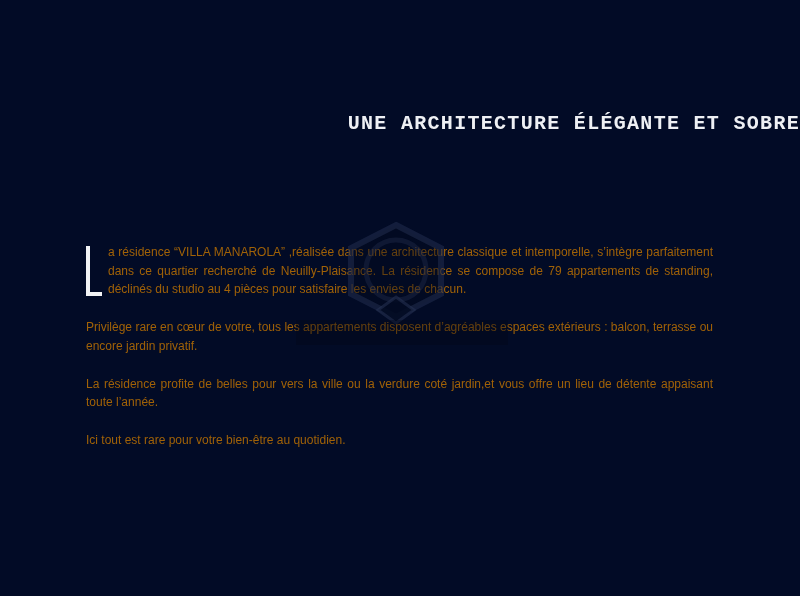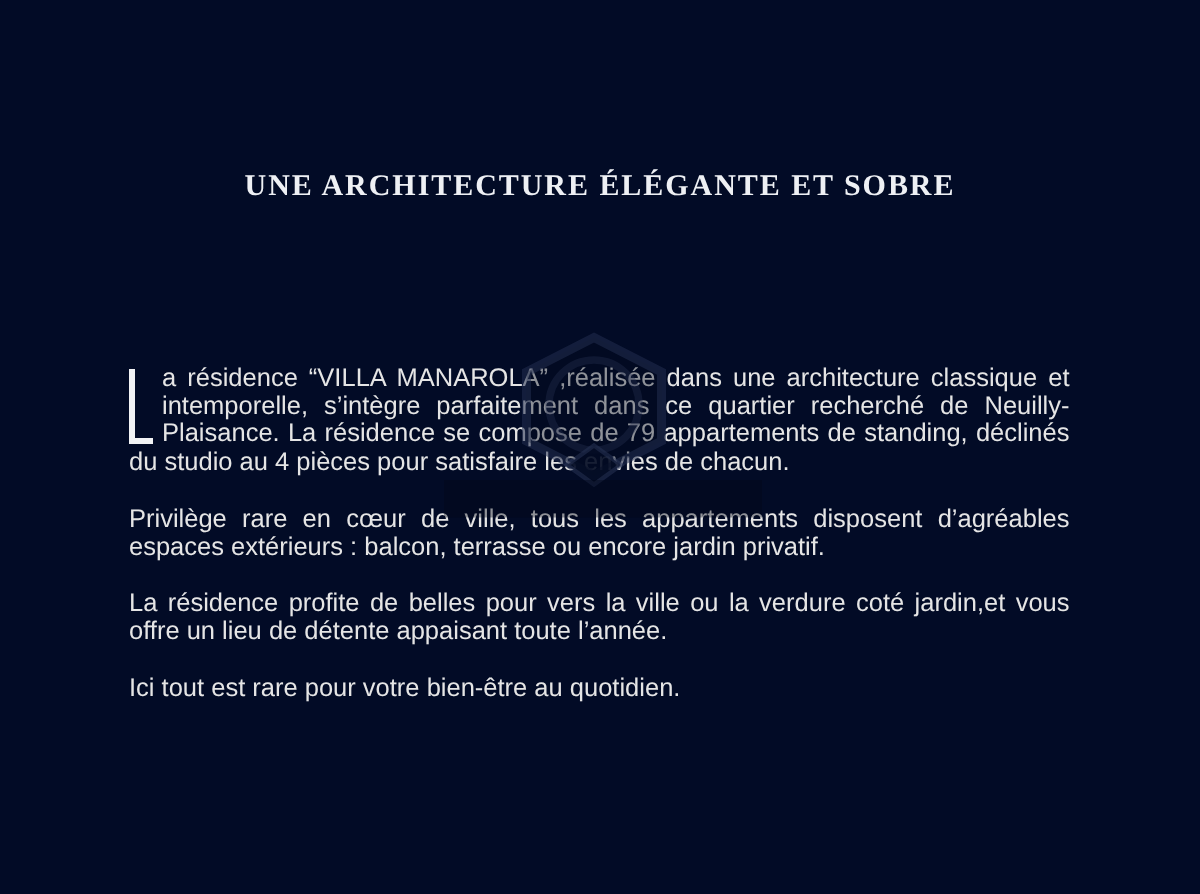--- a/index.html
+++ b/index.html
@@ -7,35 +7,35 @@
   .page {
     position:relative;
     width:800px; height:596px;
     background:#020b26;
     overflow:hidden;
     font-family:"Liberation Sans", sans-serif;
   }
   .title {
     position:absolute;
     top:110px; left:0; right:0;
-    text-align:center;
-    font-family:Liberation Serif, serif;
+    text-align:right;
+    font-family:Liberation Mono, monospace;
     font-weight:700;
     font-size:20px;
     line-height:28px;
     letter-spacing:1.3px;
     color:#eef0f4;
   }
   .body-copy {
     position:absolute;
     left:86px; top:243px;
     width:627px;
-    font-size:17px;
+    font-size:12px;
     line-height:18.7px;
-    color:#e5e5e5;
+    color:#a16207;
     text-align:justify;
   }
   .para { margin-bottom:19px; }
   .para:last-child { margin-bottom:0; }
   .drop-cap {
     display:block;
     float:left;
     width:16px; height:50px;
     border-left:4px solid #f2f3f5;
     border-bottom:4px solid #f2f3f5;
@@ -63,21 +63,21 @@
   <div class="title">
     <div>UNE ARCHITECTURE ÉLÉGANTE ET SOBRE</div>
   </div>
 
   <div class="body-copy">
     <div class="para">
       <span class="drop-cap" aria-hidden="true"></span>
       <span>a résidence “VILLA MANAROLA” ,réalisée dans une architecture classique et intemporelle, s’intègre parfaitement dans ce quartier recherché de Neuilly-Plaisance. La résidence se compose de 79 appartements de standing, déclinés du studio au 4 pièces pour satisfaire les envies de chacun.</span>
     </div>
     <div class="para">
-      <div>Privilège rare en cœur de ville, tous les appartements disposent d’agréables espaces extérieurs : balcon, terrasse ou encore jardin privatif.</div>
+      <div>Privilège rare en cœur de votre, tous les appartements disposent d’agréables espaces extérieurs : balcon, terrasse ou encore jardin privatif.</div>
     </div>
     <div class="para">La résidence profite de belles pour vers la ville ou la verdure coté jardin,et vous offre un lieu de détente appaisant toute l’année.</div>
     <div class="para">Ici tout est rare pour votre bien-être au quotidien.</div>
   </div>
 
   <svg class="watermark" viewBox="0 0 120 135" xmlns="http://www.w3.org/2000/svg">
     <polygon points="58,12 103,35 103,81 58,104 13,81 13,35" fill="rgba(3,10,30,0.38)" stroke="#232e4e" stroke-opacity="0.55" stroke-width="6"></polygon>
     <circle cx="58" cy="57" r="30" fill="none" stroke="#232e4e" stroke-opacity="0.40" stroke-width="5"></circle>
     <polygon points="58,84 76,97 58,110 40,97" fill="#020a22" fill-opacity="0.85" stroke="#2a3558" stroke-opacity="0.5" stroke-width="3"></polygon>
   </svg>

